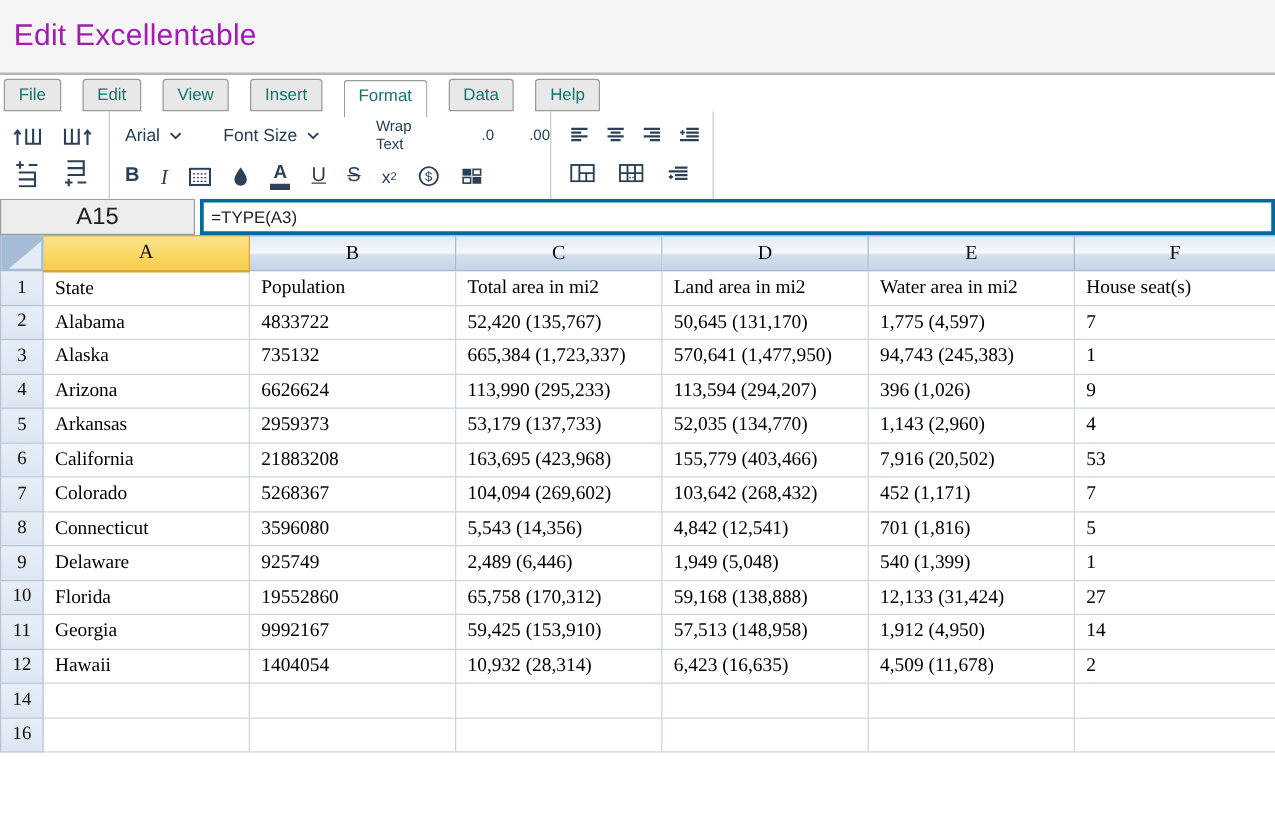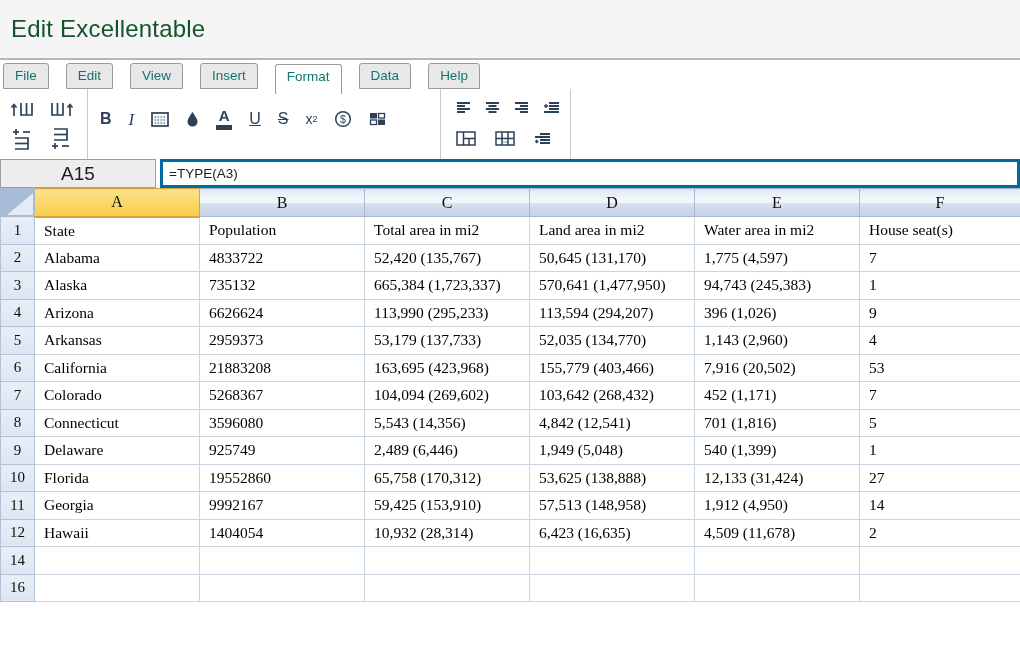--- a/index.html
+++ b/index.html
@@ -3,21 +3,21 @@
 <meta charset="utf-8">
 <style>
   html,body{margin:0;padding:0;}
   body{
     width:1020px;height:659px;overflow:hidden;position:relative;
     background:#fff;font-family:"Liberation Sans",sans-serif;
     -webkit-font-smoothing:antialiased;
   }
   
   .titlebar{height:60px;background:#f5f5f5;border-bottom:2px solid #b6b6b6;box-sizing:border-box;}
-  .titlebar .title{font-size:24px;color:#14532d;padding:15px 0 0 11px;letter-spacing:.2px;}
+  .titlebar .title{font-size:24px;color:#a21caf;padding:15px 0 0 11px;letter-spacing:.2px;}
   
   .tabstrip{height:29px;background:#fff;display:flex;align-items:flex-end;padding-left:3px;position:relative;z-index:5;}
   .tab{
     background:#e8e8e8;border:1px solid #9a9a9a;border-radius:3px 3px 0 0;
     padding:4px 11px 5px;margin-right:17px;font-size:13.5px;color:#0f766e;
     cursor:default;white-space:nowrap;
   }
   .tab.active{background:#fff;border-bottom:none;padding-bottom:10px;margin-bottom:-5px;position:relative;z-index:6;}
   
   .toolbar{height:70px;display:flex;background:#fff;position:relative;z-index:1;}
@@ -140,20 +140,37 @@
             <path d="M4 6.5 H17"></path>
           <path d="M2 18 H8"></path>
             <path d="M5 15 V21"></path>
             <path d="M12 18 H19"></path>
         </g>
       </svg>
     </span>
   </div>
 
   <div class="tb-group g2">
+    <div class="row1">
+      <span class="ctrl" style="width:68px">
+        <span>Arial</span>
+        <svg width="11" height="7">
+            <path d="M1.5 1.5 L5.5 5.5 L9.5 1.5" fill="none" stroke="#2c4157" stroke-width="1.6"></path>
+          </svg>
+      </span>
+      <span class="ctrl" style="width:100px;margin-left:12px">
+        <span>Font Size</span>
+        <svg width="11" height="7">
+            <path d="M1.5 1.5 L5.5 5.5 L9.5 1.5" fill="none" stroke="#2c4157" stroke-width="1.6"></path>
+          </svg>
+      </span>
+      <span class="small-lbl" style="margin-left:24px">Wrap Text</span>
+      <span class="small-lbl" style="margin-left:32px">.0</span>
+      <span class="small-lbl" style="margin-left:28px">.00</span>
+    </div>
     <div class="row2">
       <span class="tb-icon glyph b">B</span>
       <span class="tb-icon glyph i">I</span>
       <span class="tb-icon">
         <svg width="18" height="15">
           <rect x="1" y="1" width="16" height="13" fill="none" stroke="#2c4157" stroke-width="1.7"></rect>
           <path d="M3.5 5 H14.5 M3.5 8 H14.5 M3.5 11 H14.5" stroke="#2c4157" stroke-width="1" stroke-dasharray="1.6,1.4"></path>
         </svg>
       </span>
       <span class="tb-icon">
@@ -358,21 +375,21 @@
         <td>2,489 (6,446)</td>
         <td>1,949 (5,048)</td>
         <td>540 (1,399)</td>
         <td>1</td>
       </tr>
       <tr>
         <th>10</th>
         <td>Florida</td>
         <td>19552860</td>
         <td>65,758 (170,312)</td>
-        <td>53,625 (138,888)</td>
+        <td>59,168 (138,888)</td>
         <td>12,133 (31,424)</td>
         <td>27</td>
       </tr>
       <tr>
         <th>11</th>
         <td>Georgia</td>
         <td>9992167</td>
         <td>59,425 (153,910)</td>
         <td>57,513 (148,958)</td>
         <td>1,912 (4,950)</td>

